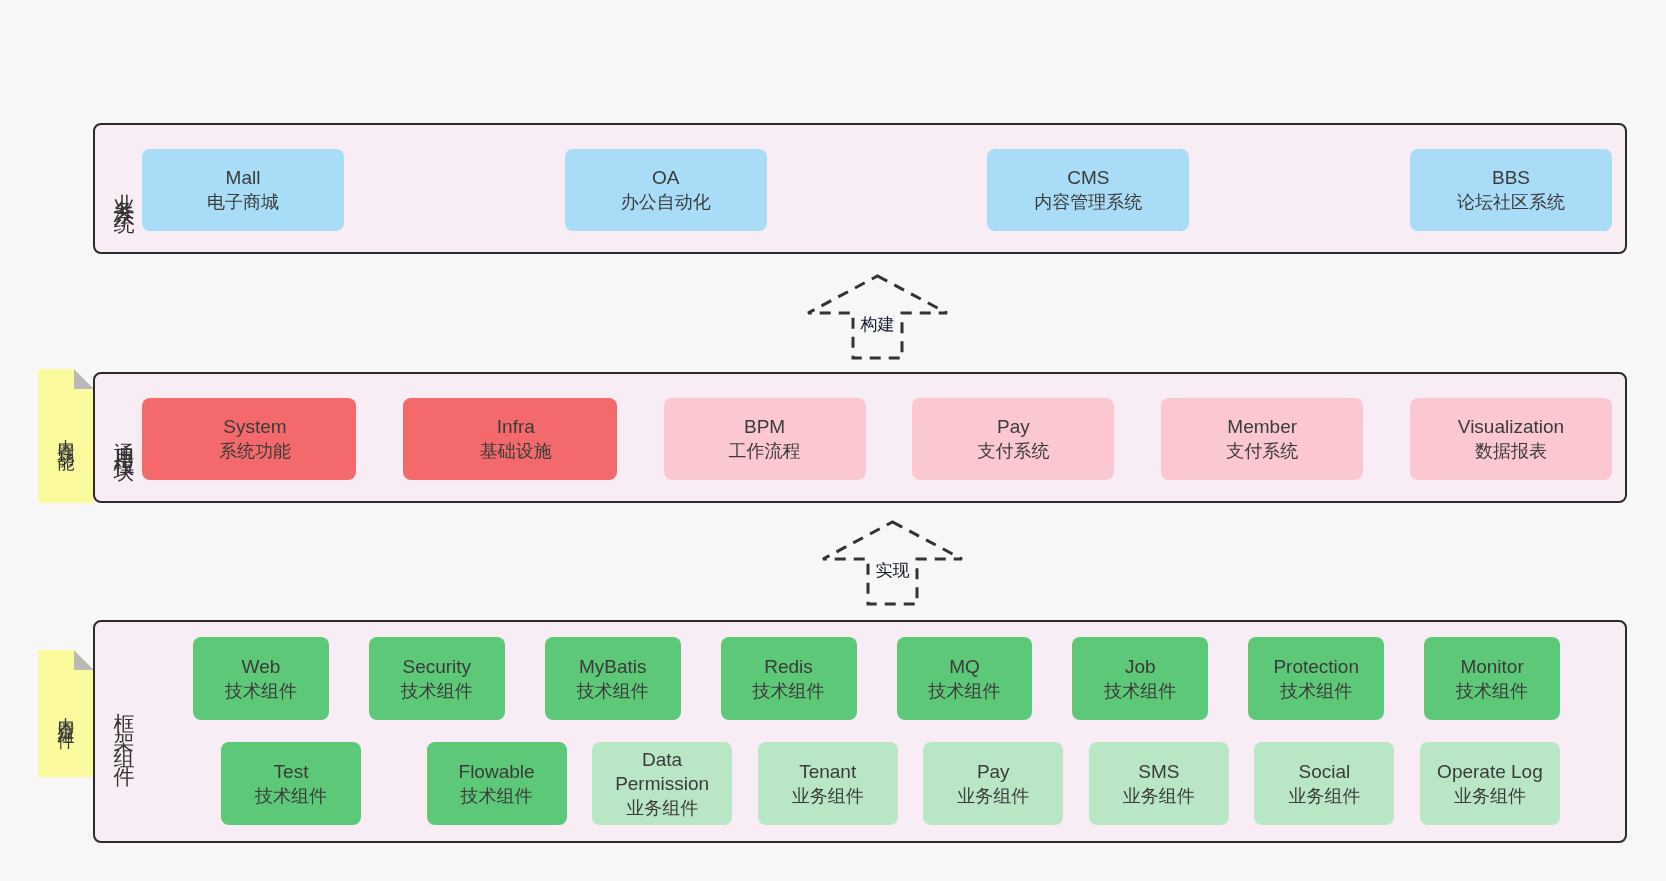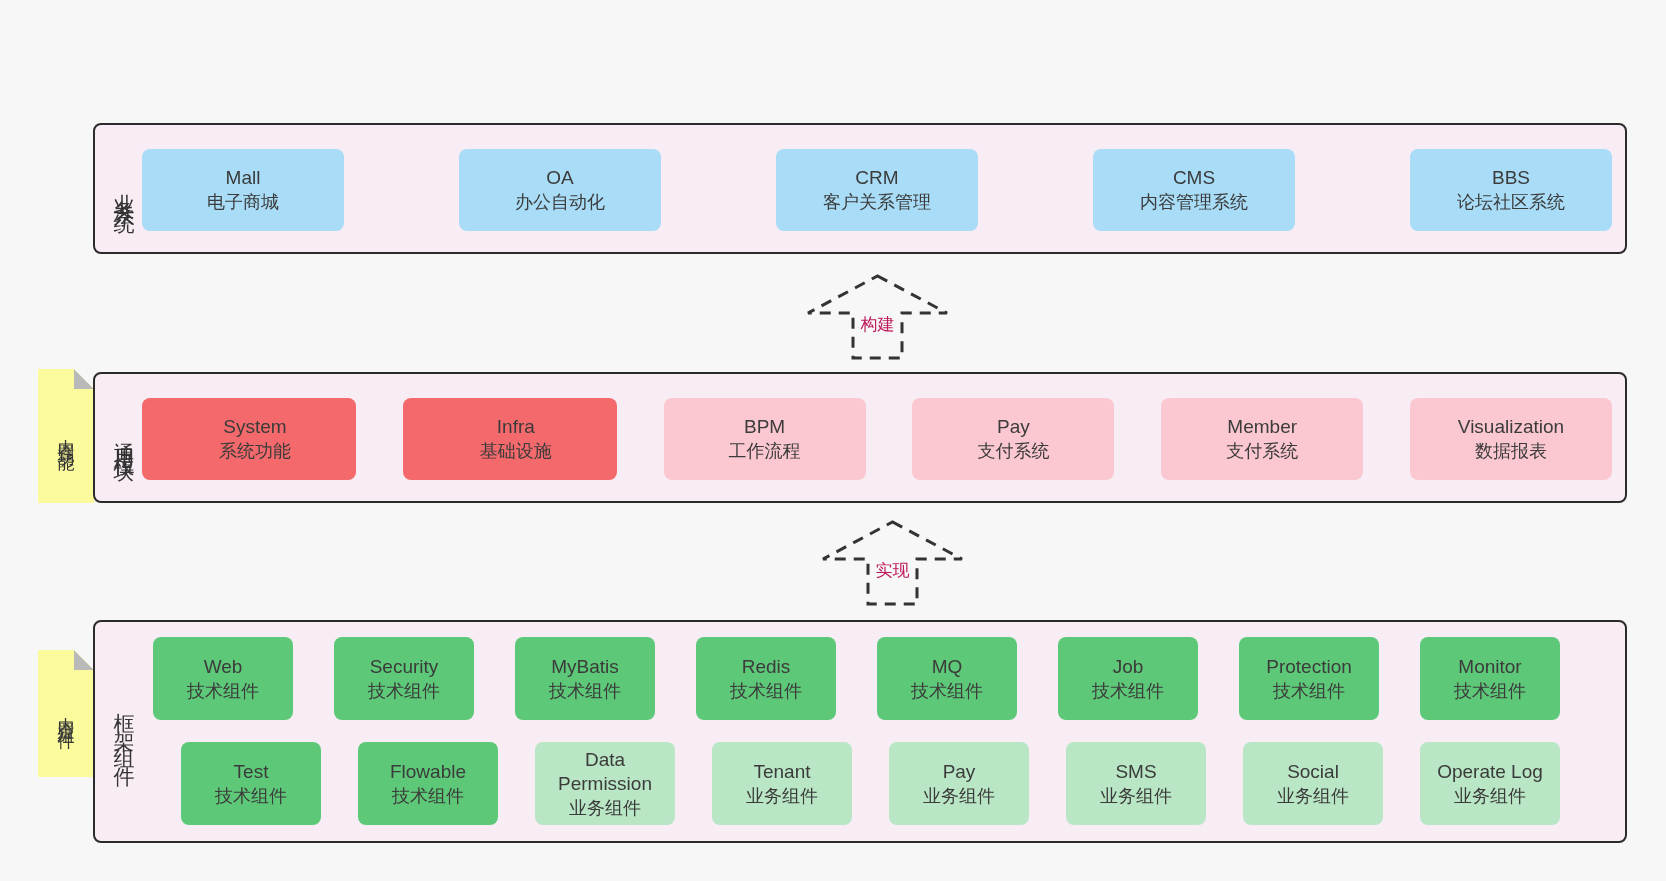--- a/index.html
+++ b/index.html
@@ -39,21 +39,21 @@
     line-height:24px;
   }
   .row6 .box{width:202px;}
   .row8 .box{width:140px;}
   .box .name{font-size:19px;}
   .box .desc{font-size:18px;}
   .row8 .name{max-width:122px;}
   .v-blue{background:var(--blue,#a8dcf7);}
   .v-red{background:var(--red,#f4696b);padding-left:12px;}
   .v-pink{background:var(--pink,#fbc8d2);justify-content:center;}
-  .v-green{background:var(--green,#5dc878);}
+  .v-green{background:var(--green,#5dc878);margin-left:40px;}
   .v-green-light{background:var(--green-light,#b9e6c4);}
   
   .tag{
     position:absolute;left:38px;width:56px;z-index:1;
     background:var(--yellow,#fbfa9c);
     clip-path:polygon(0 0,calc(100% - 20px) 0,100% 20px,100% 100%,0 100%);
   }
   .tag-1{top:369px;height:134px;}
   .tag-2{top:650px;height:127px;}
   .fold{
@@ -68,21 +68,21 @@
     white-space:nowrap;
   }
   
   .arrow{position:absolute;width:143px;height:86px;z-index:1;}
   .arrow-1{left:806px;top:274px;}
   .arrow-2{left:821px;top:520px;}
   .arrow svg{display:block;width:100%;height:100%;}
   .arrow-label{
     position:absolute;left:50%;top:38px;transform:translateX(-50%);
     background:var(--page-bg,#f7f7f7);padding:1px 5px;
-    font-size:17px;color:#be185d;white-space:nowrap;
+    font-size:17px;color:#0f172a;white-space:nowrap;
   }
 </style>
 </head>
 <body>
 
 <div class="stage">
 
   <div class="tag tag-1">
     <span class="fold"></span>
     <span class="tag-text">内置功能</span>
@@ -96,24 +96,20 @@
     <span class="side-label">业务系统</span>
     <div class="rows">
         <div class="row row-0 row6">
           <div class="box v-blue">
             <span class="name">Mall</span>
             <span class="desc">电子商城</span>
           </div>
           <div class="box v-blue">
             <span class="name">OA</span>
             <span class="desc">办公自动化</span>
-          </div>
-          <div class="box v-blue">
-            <span class="name">CRM</span>
-            <span class="desc">客户关系管理</span>
           </div>
           <div class="box v-blue">
             <span class="name">CMS</span>
             <span class="desc">内容管理系统</span>
           </div>
           <div class="box v-blue">
             <span class="name">BBS</span>
             <span class="desc">论坛社区系统</span>
           </div>
         </div>

